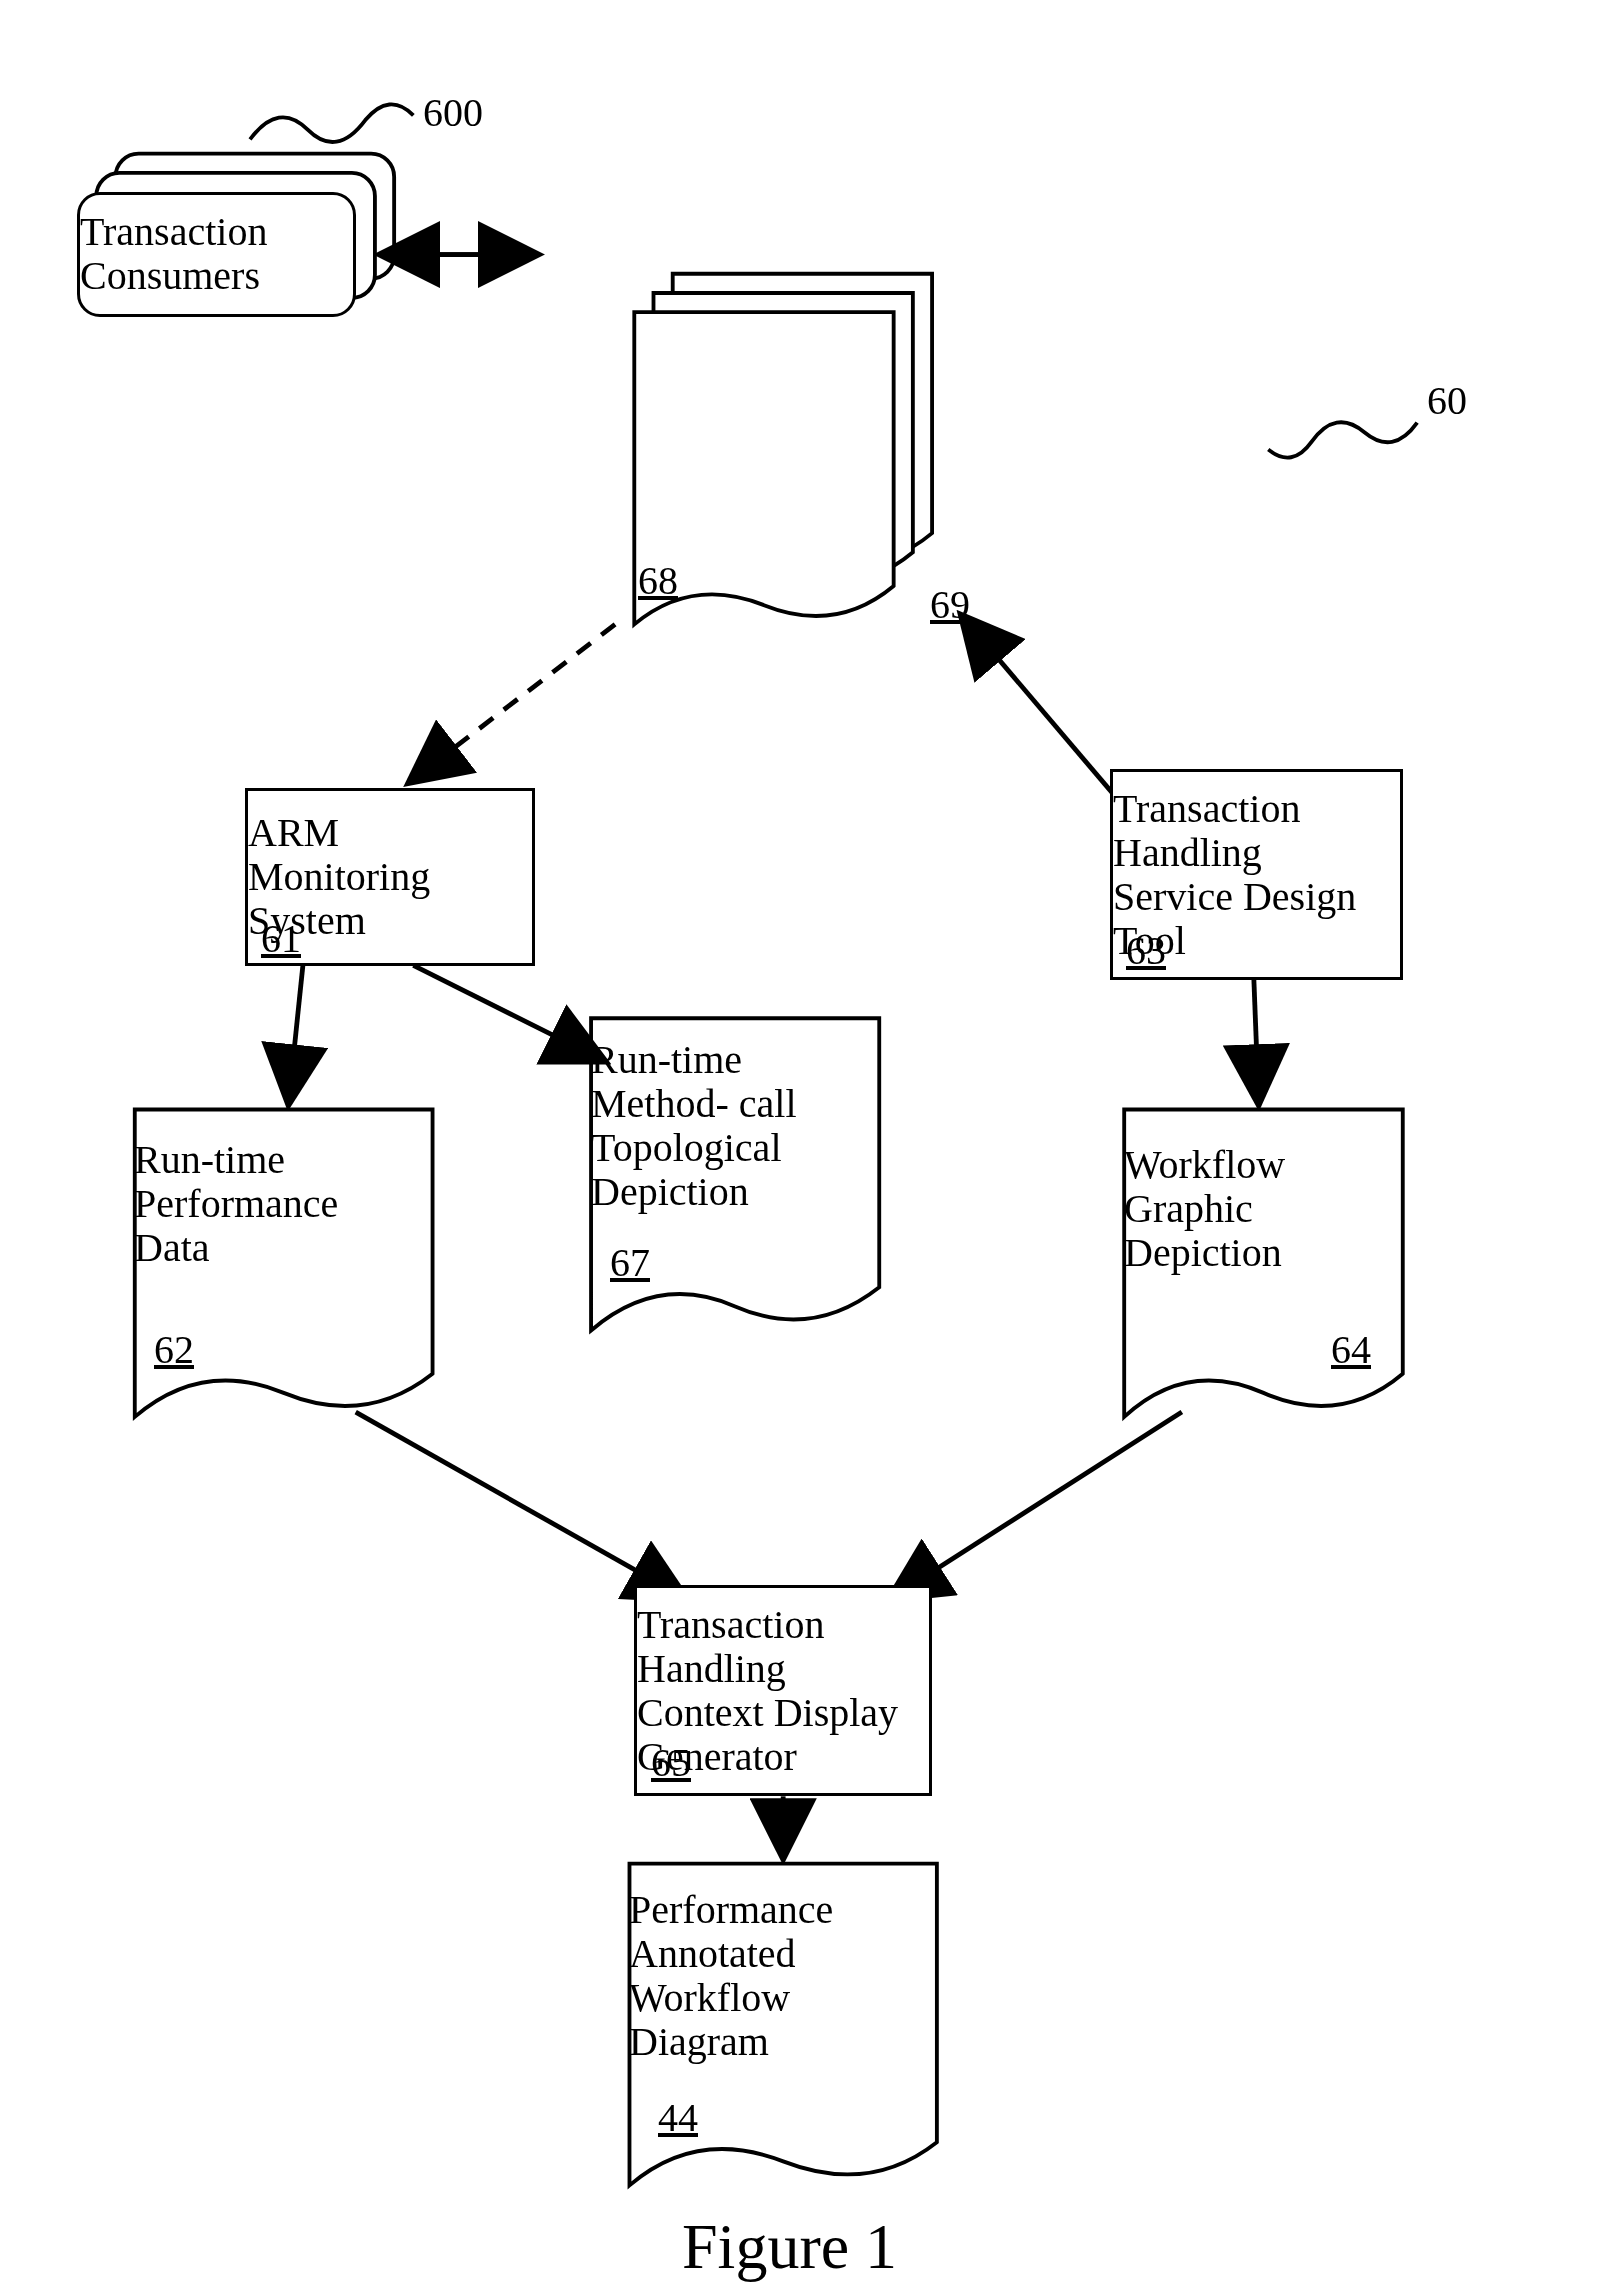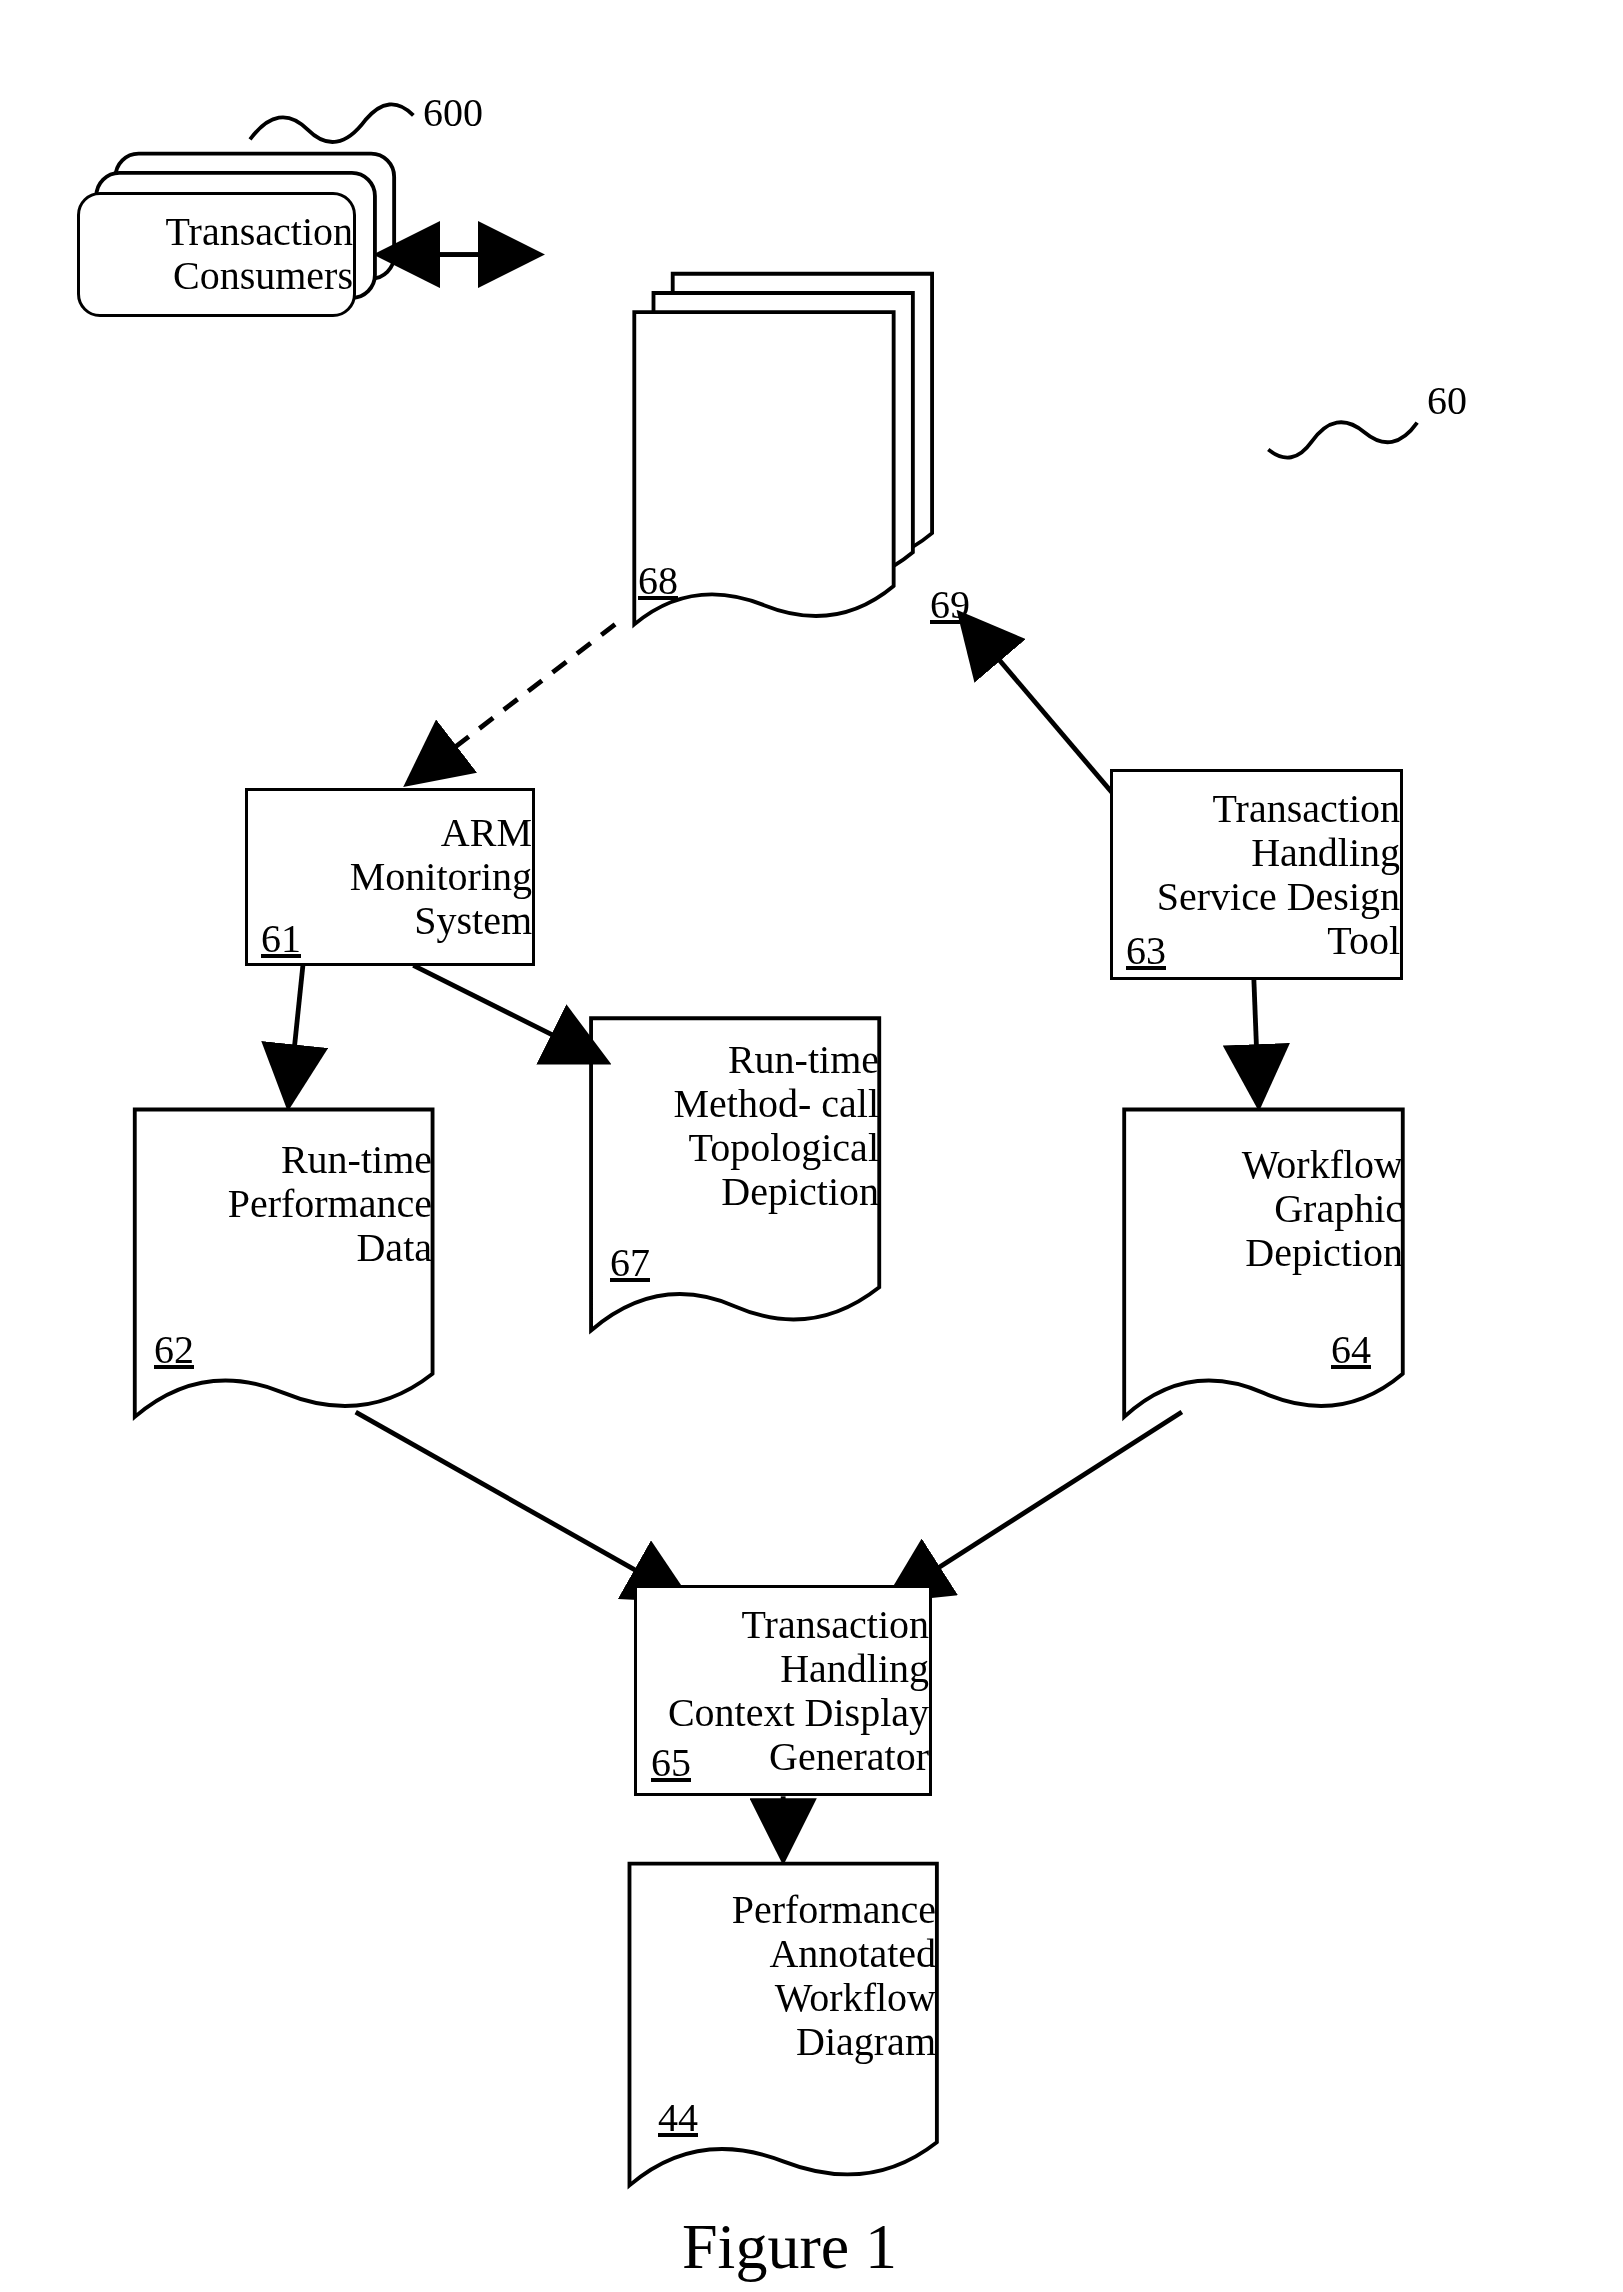--- a/index.html
+++ b/index.html
@@ -1,19 +1,19 @@
 <!DOCTYPE html>
 <html><head>
 <meta charset="utf-8">
 <style>
   html,body{margin:0;padding:0;background:#fff;font-family:"Times New Roman",serif}
   .canvas{position:relative;width:1624px;height:2292px}
   .abs{position:absolute}
   .box{border:3.8px solid #000;background:#fff;box-sizing:border-box}
-  .txt{font-size:40px;line-height:1.1;text-align:right}
+  .txt{font-size:40px;line-height:1.1;text-align:left}
   .num{font-size:40px;text-decoration:underline}
   .fig{font-size:64px;font-family:"Times New Roman",serif}
   svg{position:absolute;top:0;left:0;overflow:visible;pointer-events:none}
 </style>
 </head>
 <body>
 
 <div class="canvas">
 
   <svg width="1624" height="2292" viewBox="0 0 1690 2386">

